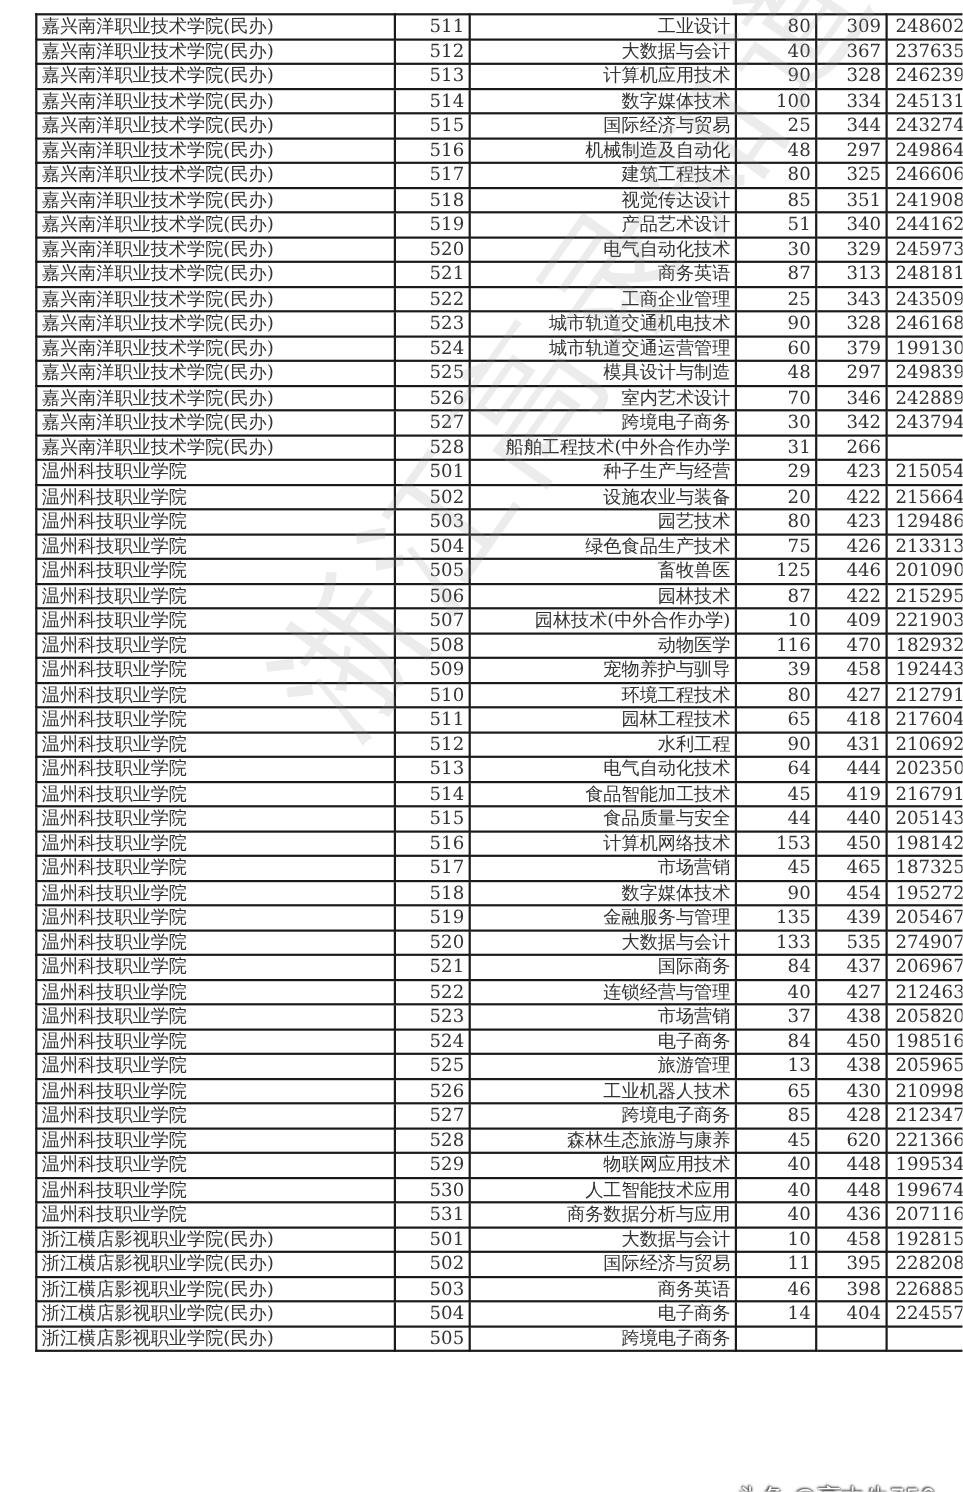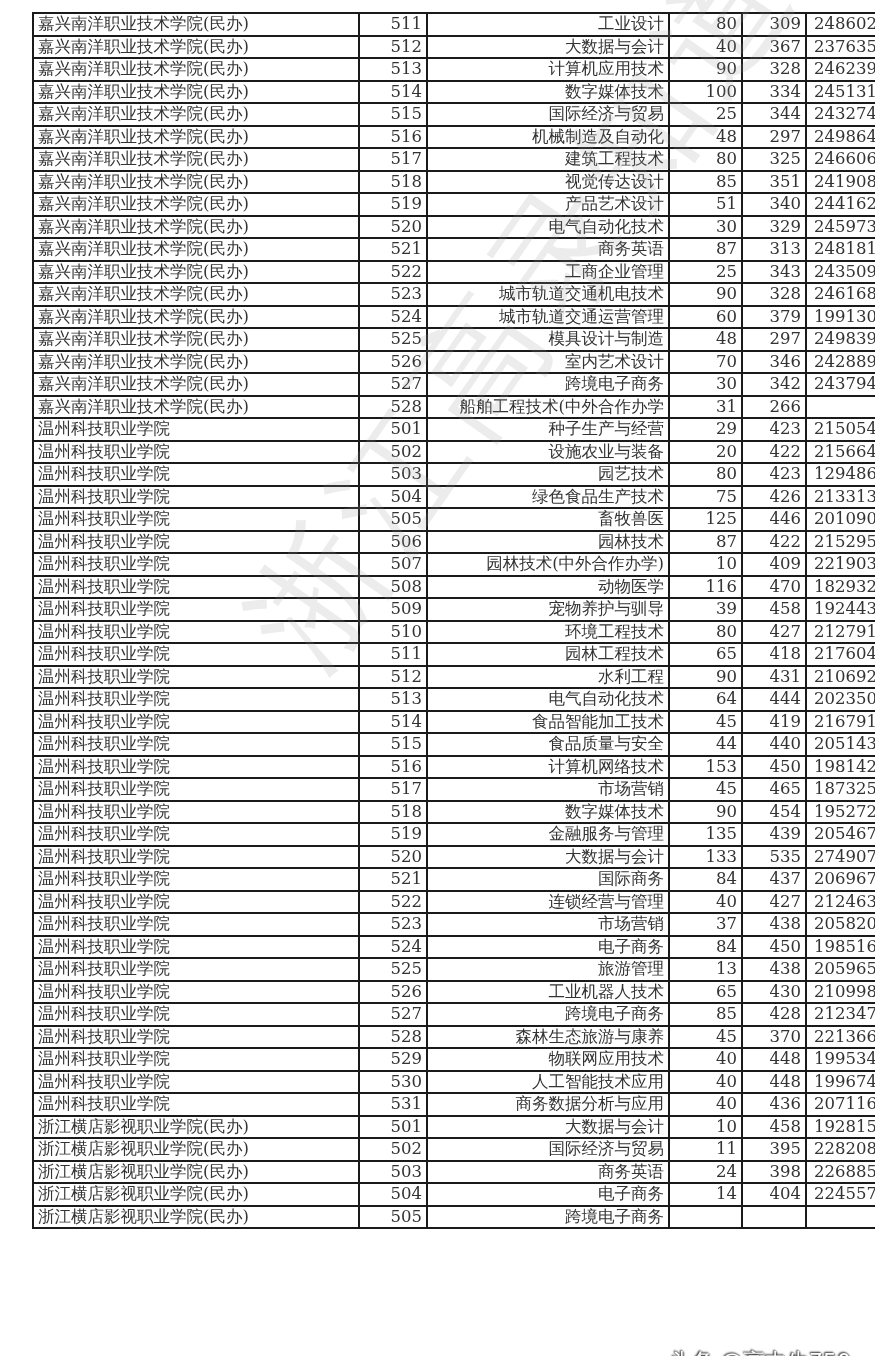--- a/index.html
+++ b/index.html
@@ -451,21 +451,21 @@
           <td class="major">跨境电子商务</td>
           <td class="plan">85</td>
           <td class="score">428</td>
           <td class="rank">212347</td>
         </tr>
         <tr>
           <td class="school">温州科技职业学院</td>
           <td class="code">528</td>
           <td class="major">森林生态旅游与康养</td>
           <td class="plan">45</td>
-          <td class="score">370</td>
+          <td class="score">620</td>
           <td class="rank">221366</td>
         </tr>
         <tr>
           <td class="school">温州科技职业学院</td>
           <td class="code">529</td>
           <td class="major">物联网应用技术</td>
           <td class="plan">40</td>
           <td class="score">448</td>
           <td class="rank">199534</td>
         </tr>
@@ -498,21 +498,21 @@
           <td class="code">502</td>
           <td class="major">国际经济与贸易</td>
           <td class="plan">11</td>
           <td class="score">395</td>
           <td class="rank">228208</td>
         </tr>
         <tr>
           <td class="school">浙江横店影视职业学院(民办)</td>
           <td class="code">503</td>
           <td class="major">商务英语</td>
-          <td class="plan">24</td>
+          <td class="plan">46</td>
           <td class="score">398</td>
           <td class="rank">226885</td>
         </tr>
         <tr>
           <td class="school">浙江横店影视职业学院(民办)</td>
           <td class="code">504</td>
           <td class="major">电子商务</td>
           <td class="plan">14</td>
           <td class="score">404</td>
           <td class="rank">224557</td>

